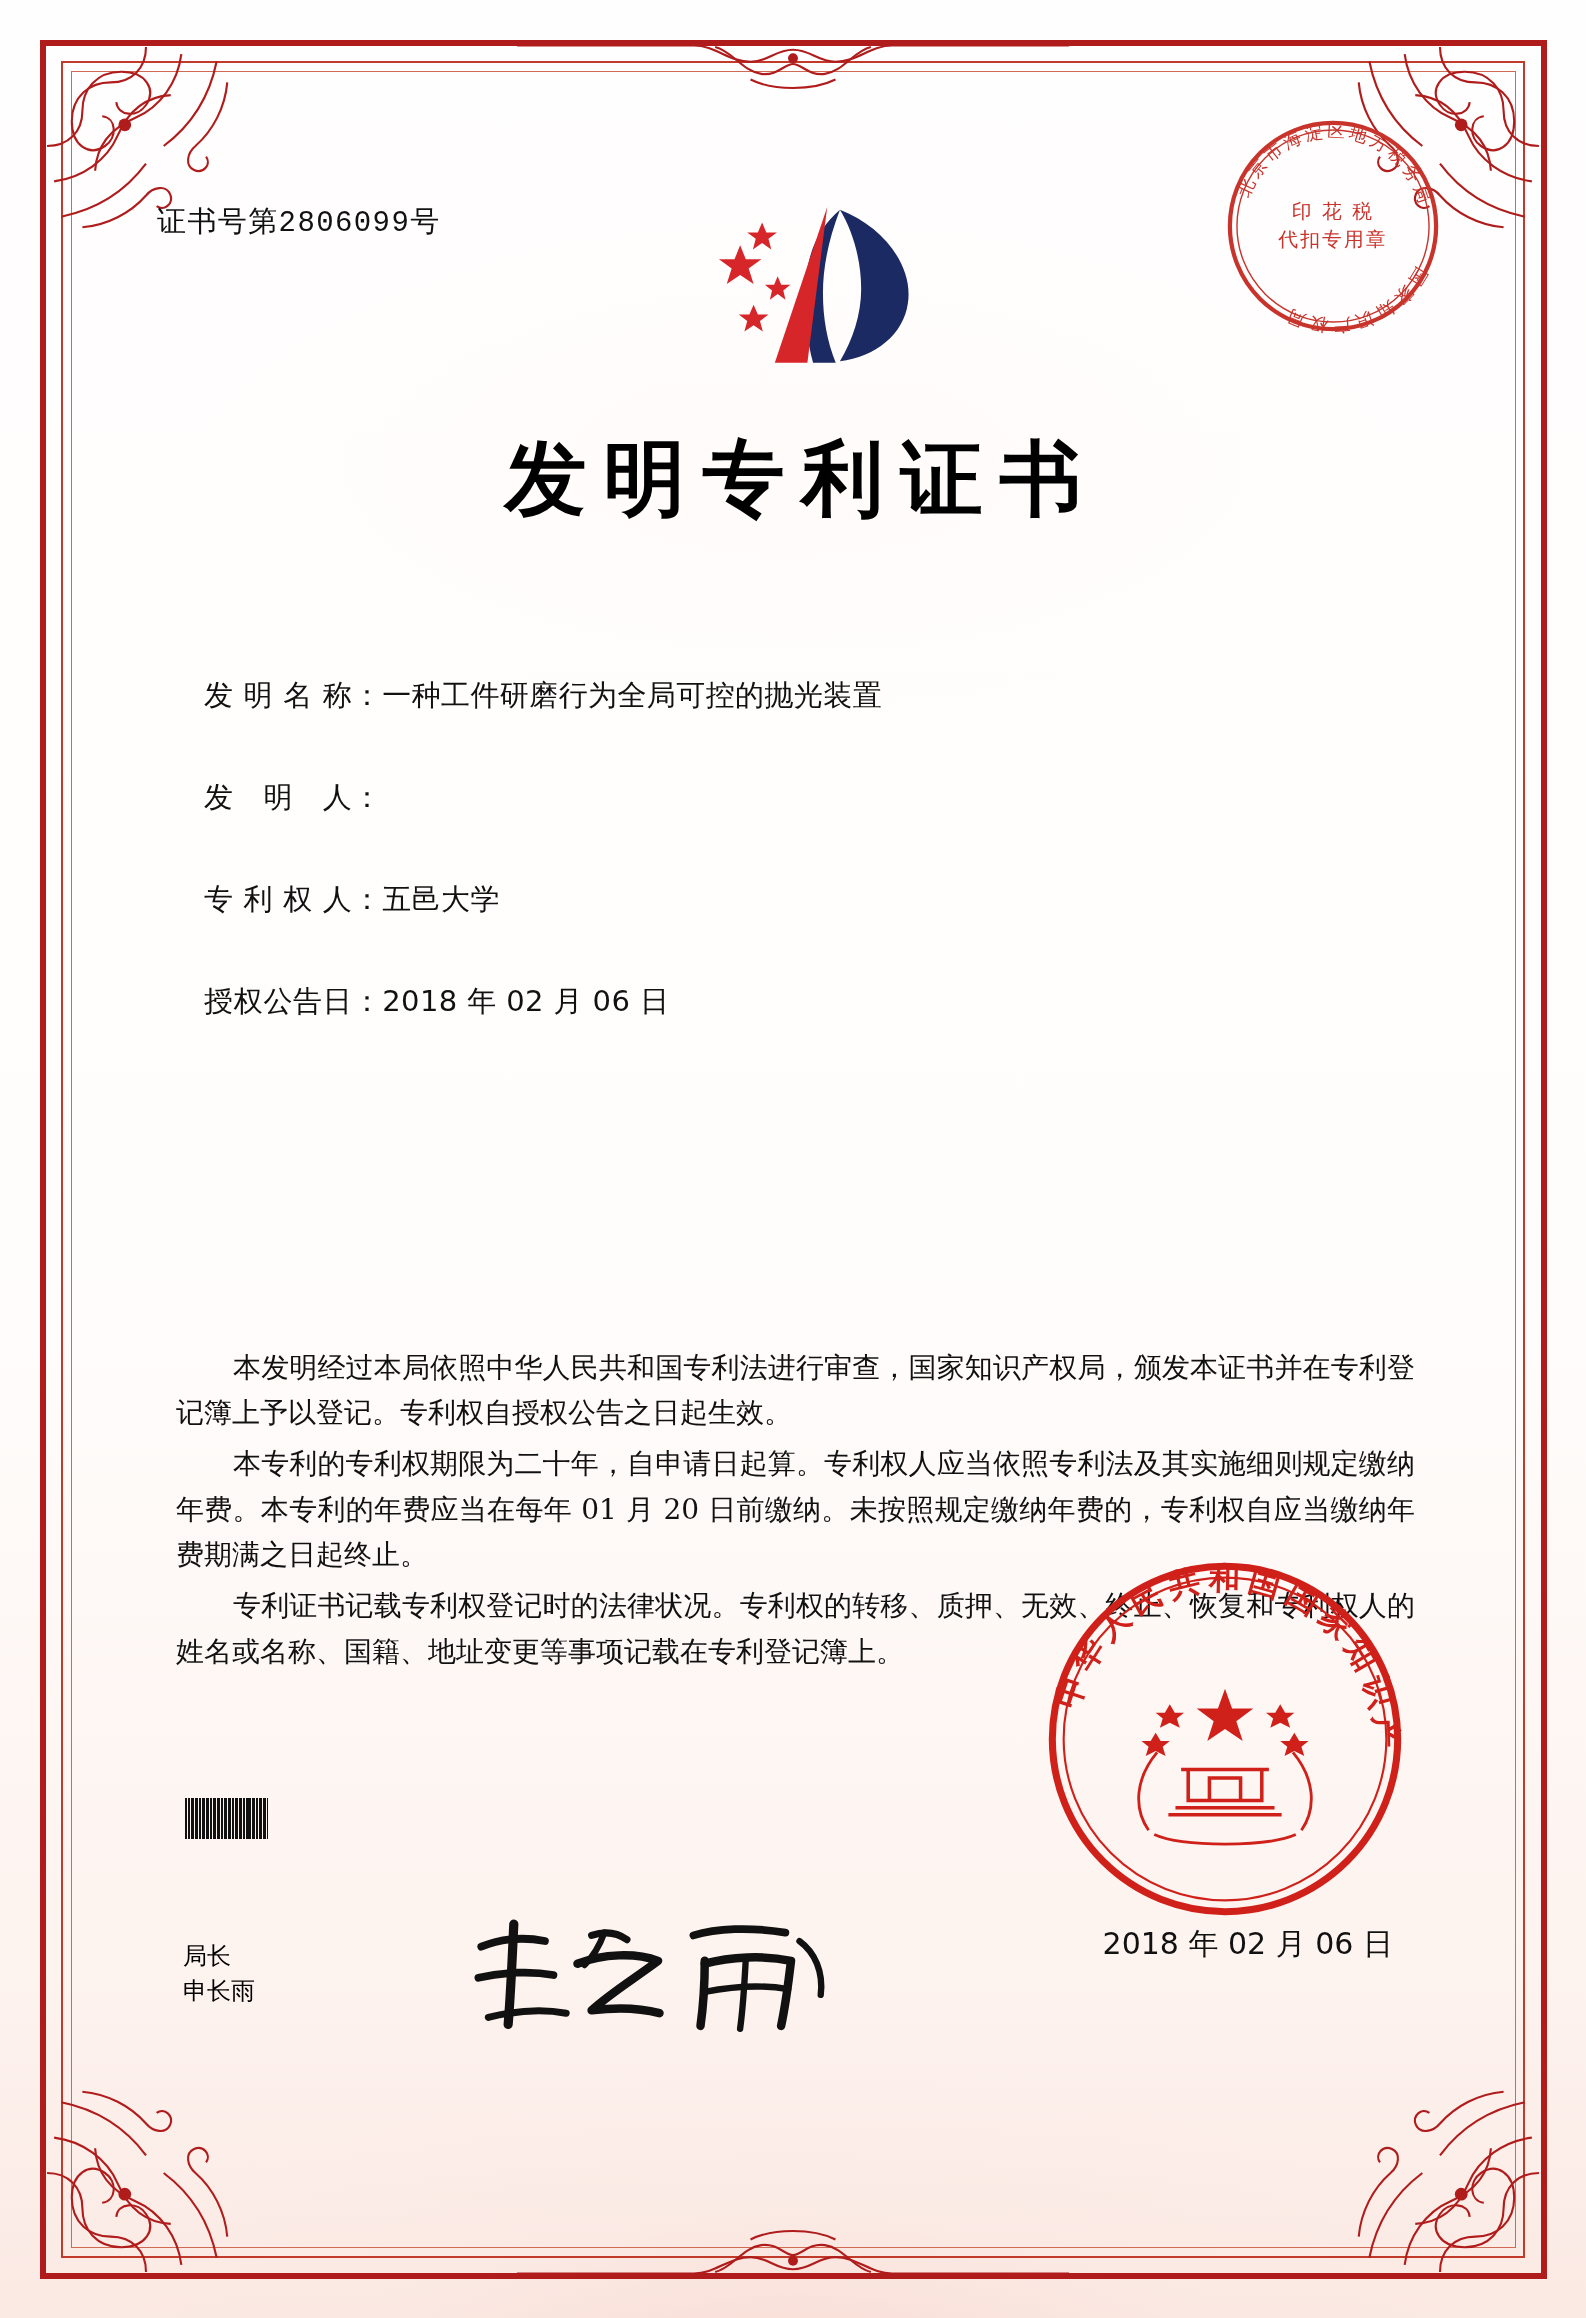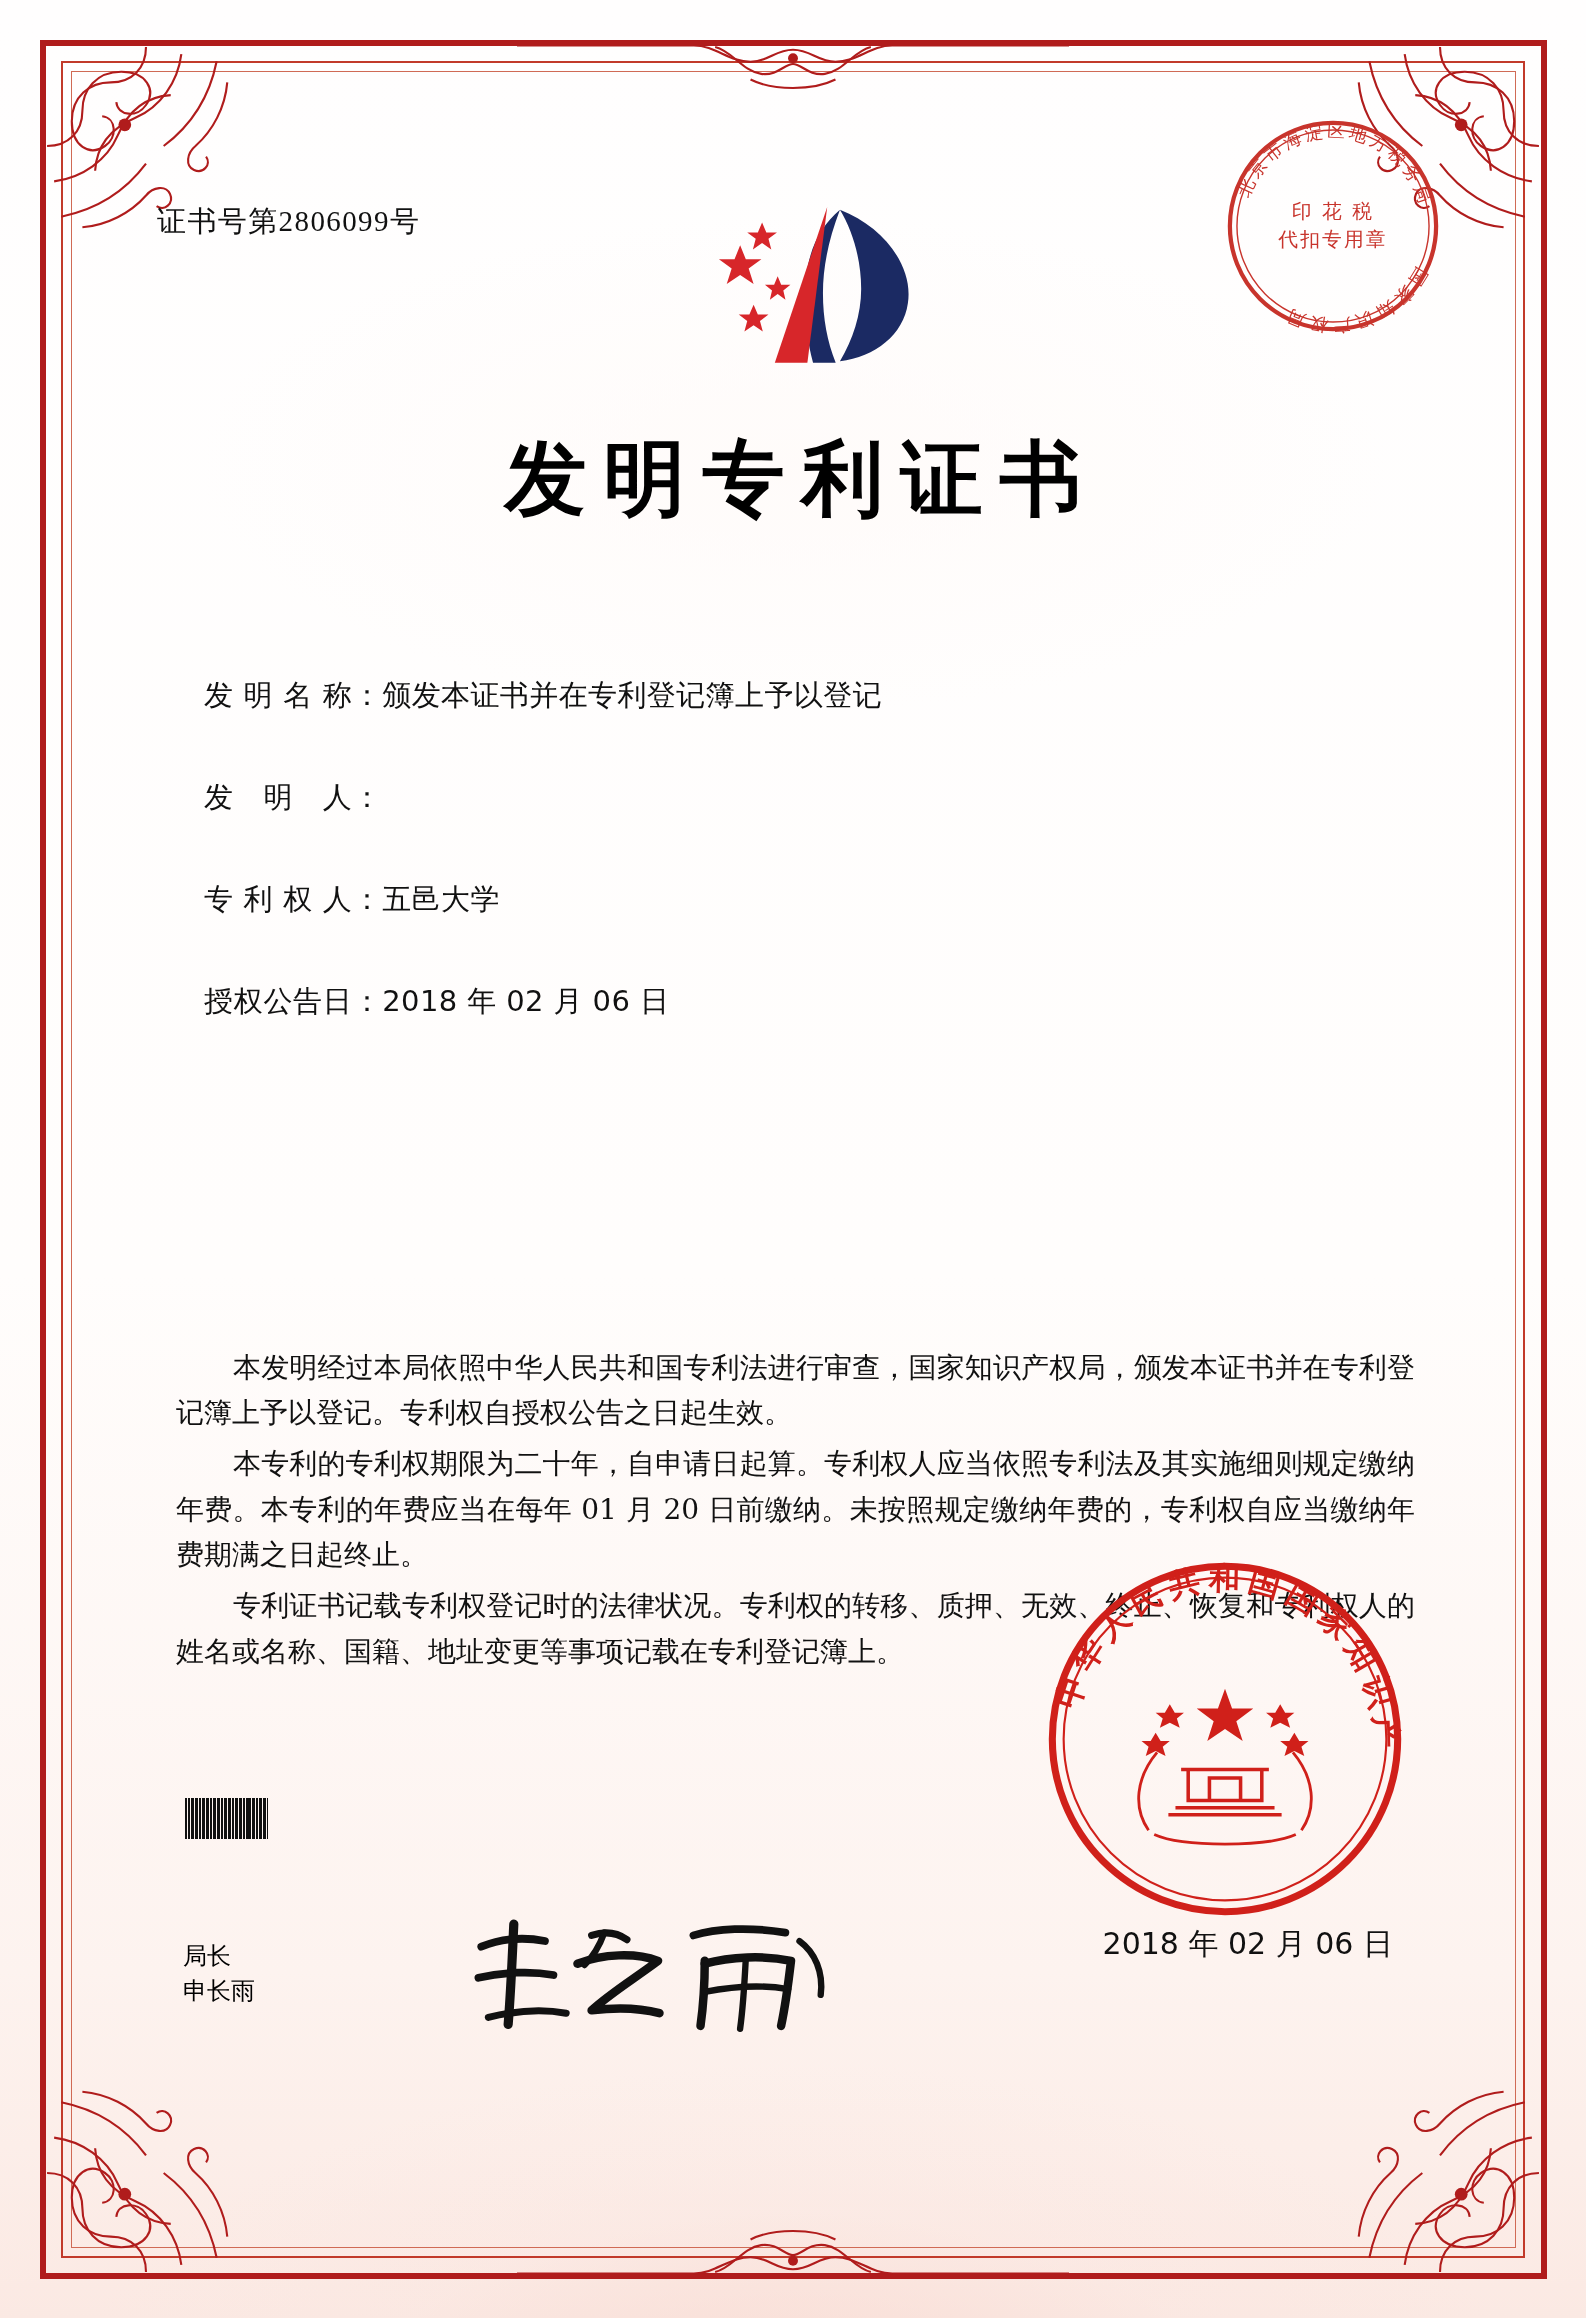--- a/index.html
+++ b/index.html
@@ -74,21 +74,21 @@
     transform: translateX(-50%) scaleY(-1);
     width: 552px; height: 61px;
     color: #b01c1c;
   }
   .bottom-flourish svg { width: 100%; height: 100%; display: block; }
 
   
   .cert-number {
     position: absolute;
     left: 157px; top: 202px;
-    font-family: Liberation Serif, serif;
+    font-family: Liberation Mono, monospace;
     font-size: 29px;
     color: #111;
     letter-spacing: 1.4px;
     white-space: nowrap;
   }
   
   .logo {
     position: absolute;
     left: 701px; top: 190px;
     width: 234px; height: 184px;
@@ -333,21 +333,21 @@
       <text x="160" y="148" text-anchor="middle" font-size="28" fill="currentColor" font-family="'DejaVu Sans', sans-serif" letter-spacing="3">印 花 税</text>
       <text x="160" y="188" text-anchor="middle" font-size="28" fill="currentColor" font-family="'DejaVu Sans', sans-serif" letter-spacing="3">代扣专用章</text>
     </svg>
   </div>
 
   <div class="doc-title">发明专利证书</div>
 
   <div class="fields">
     <div class="field">
       <span class="label">发 明 名 称：</span>
-      <span class="value">颁发本证书并在专利登记簿上予以登记</span>
+      <span class="value">一种工件研磨行为全局可控的抛光装置</span>
     </div>
     <div class="field">
       <span class="label">发　明　人：</span>
     </div>
     <div class="field">
       <span class="label">专 利 权 人：</span>
       <span class="value">五邑大学</span>
     </div>
     <div class="field">
       <span class="label">授权公告日：</span>

